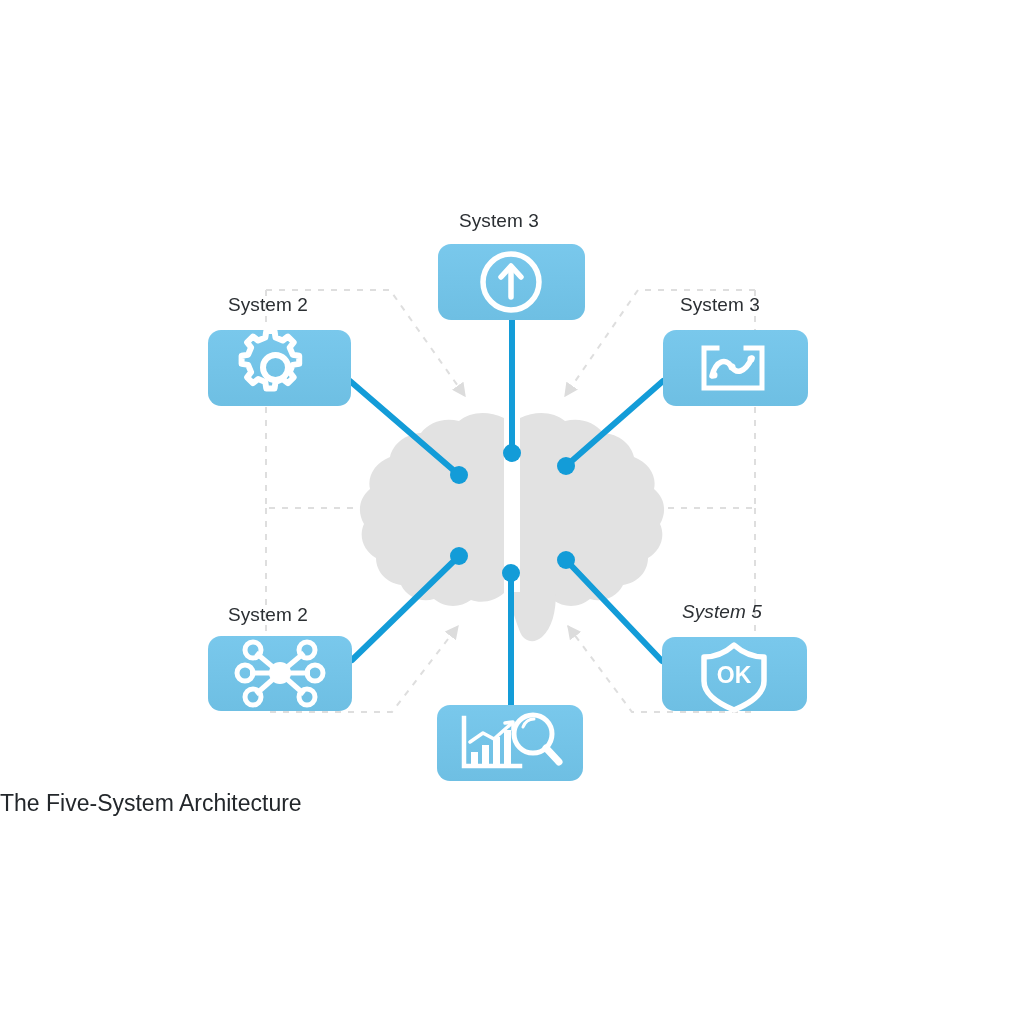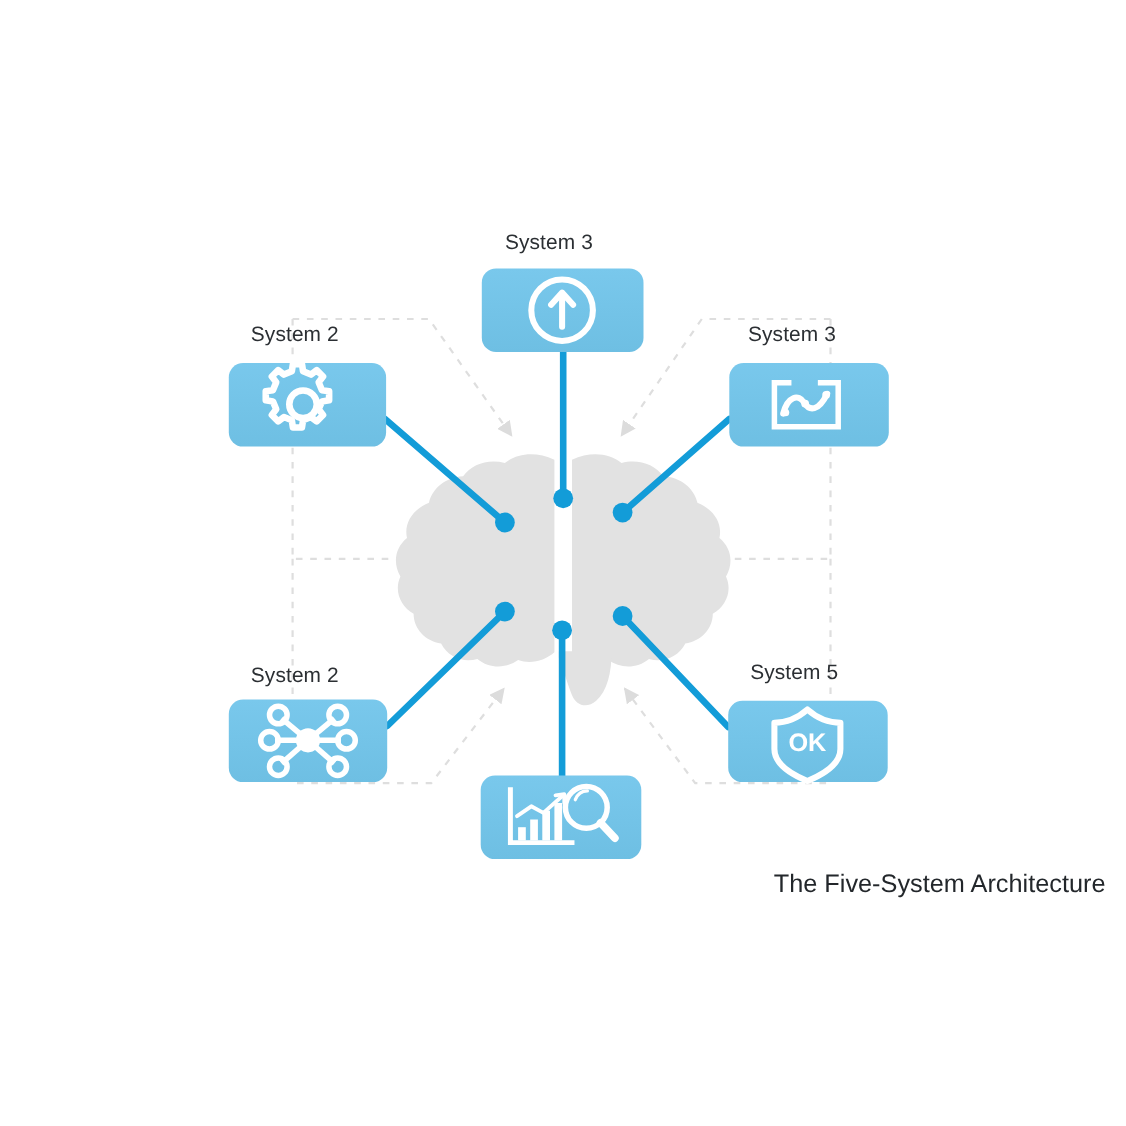--- a/index.html
+++ b/index.html
@@ -14,21 +14,21 @@
   .node-label{
     position:absolute;
     font-size:19px;
     color:#2b2f33;
     white-space:nowrap;
     letter-spacing:.1px;
   }
   .diagram-title{
     position:absolute;
     left:0;width:1005px;
-    text-align:right;
+    text-align:left;
     top:790px;
     font-size:23px;
     color:#23272b;
     white-space:nowrap;
   }
 </style>
 </head>
 <body>
 
 <div id="stage">
@@ -195,17 +195,17 @@
   </svg>
 
   <div class="node-label" style="left:228px;top:294px;">System 2</div>
 
   <div class="node-label" style="left:228px;top:572px;margin-top:32px;">System 2</div>
 
   <div class="node-label" style="left:459px;top:210px;">System 3</div>
 
   <div class="node-label" style="left:680px;top:294px;">System 3</div>
 
-  <div class="node-label" style="left:682px;top:601px;">System 5</div>
+  <div class="node-label" style="left:682px;top:601px;font-style:italic;">System 5</div>
 
   <div class="diagram-title">The Five-System Architecture</div>
 
 </div>
 
 </body></html>

